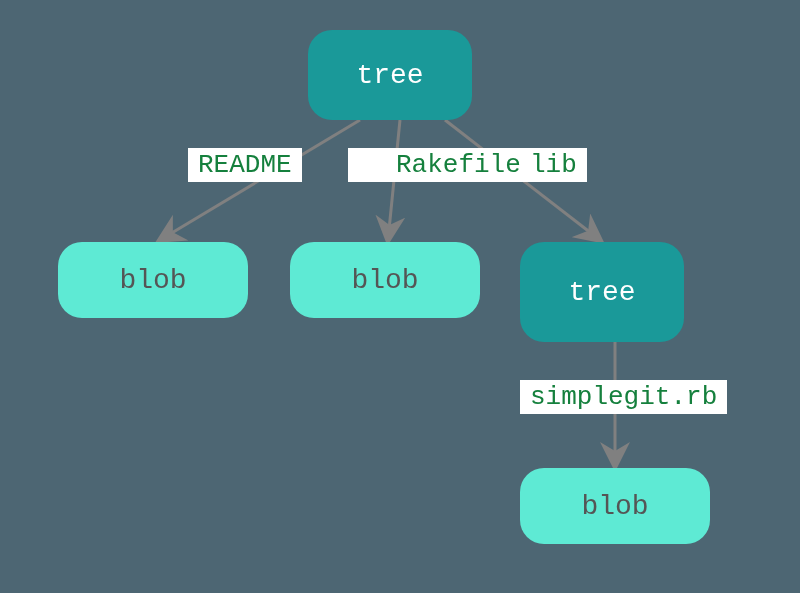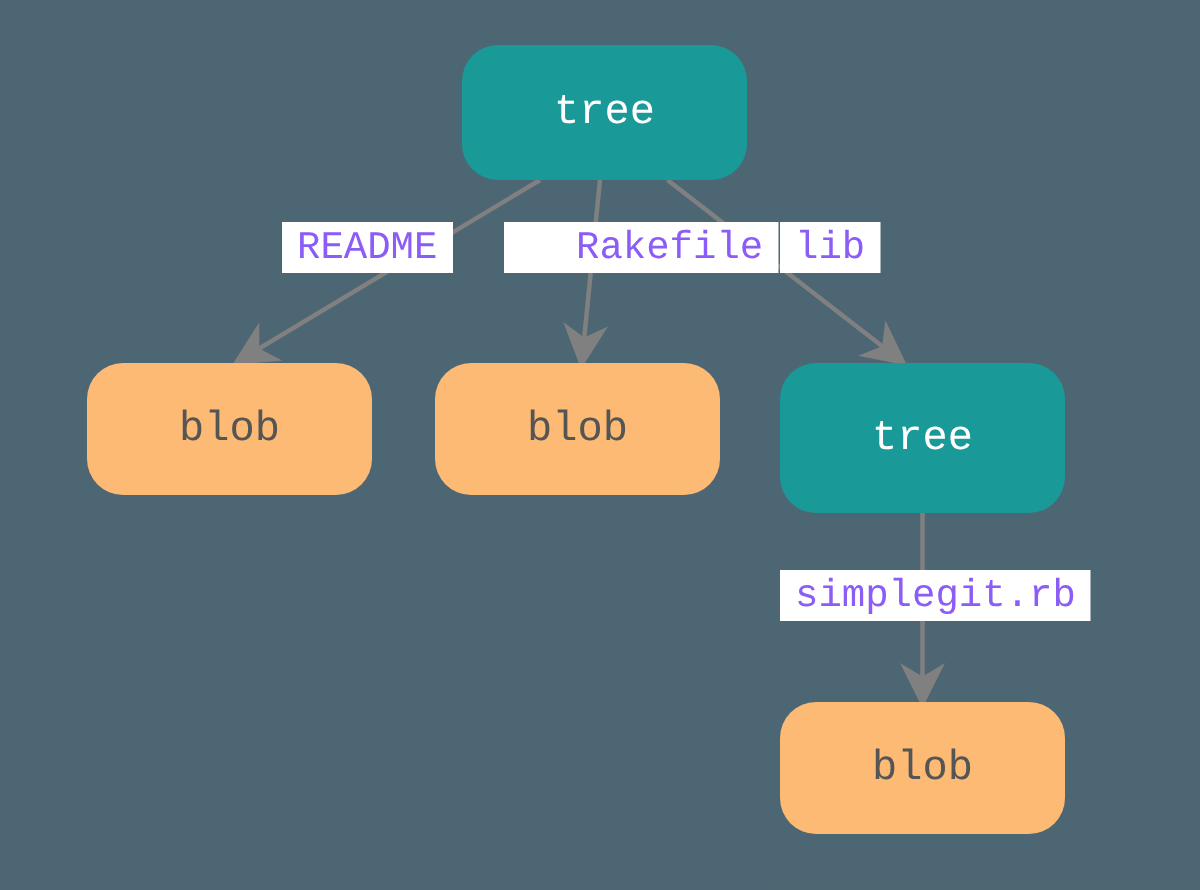--- a/index.html
+++ b/index.html
@@ -14,33 +14,33 @@
       position: absolute;
       border-radius: 24px;
       display: flex;
       align-items: center;
       justify-content: center;
       font-size: 28px;
     }
     .node-tree {
       background: #1a9999;
       color: #ffffff;
-      width: 190px;
+      width: 164px;
       height: 90px;
     }
     .node-blob {
-      background: #fdba74;
+      background: #5eead4;
       color: #555555;
       width: 190px;
-      height: 88px;
+      height: 76px;
     }
     .edge-label {
       position: absolute;
       background: #ffffff;
-      color: #8b5cf6;
+      color: #15803d;
       font-size: 26px;
       padding: 2px 10px;
       white-space: nowrap;
     }
     svg.arrows {
       position: absolute;
       top: 0;
       left: 0;
       width: 800px;
       height: 593px;
@@ -82,21 +82,21 @@
   <span>tree</span>
 </div>
 
 <div class="node node-blob" style="left:520px; top:468px;">
   <span>blob</span>
 </div>
 
 <div class="edge-label" style="left:188px; top:148px;">
   <span>README</span>
 </div>
-<div class="edge-label" style="left:336px; top:148px;padding-left:48px;">
+<div class="edge-label" style="left:348px; top:148px;padding-left:48px;">
   <span>Rakefile</span>
 </div>
 <div class="edge-label" style="left:520px; top:148px;font-family:Liberation Mono, monospace;">
   <span>lib</span>
 </div>
 <div class="edge-label" style="left:520px; top:380px;">
   <span>simplegit.rb</span>
 </div>
 
 </body></html>

